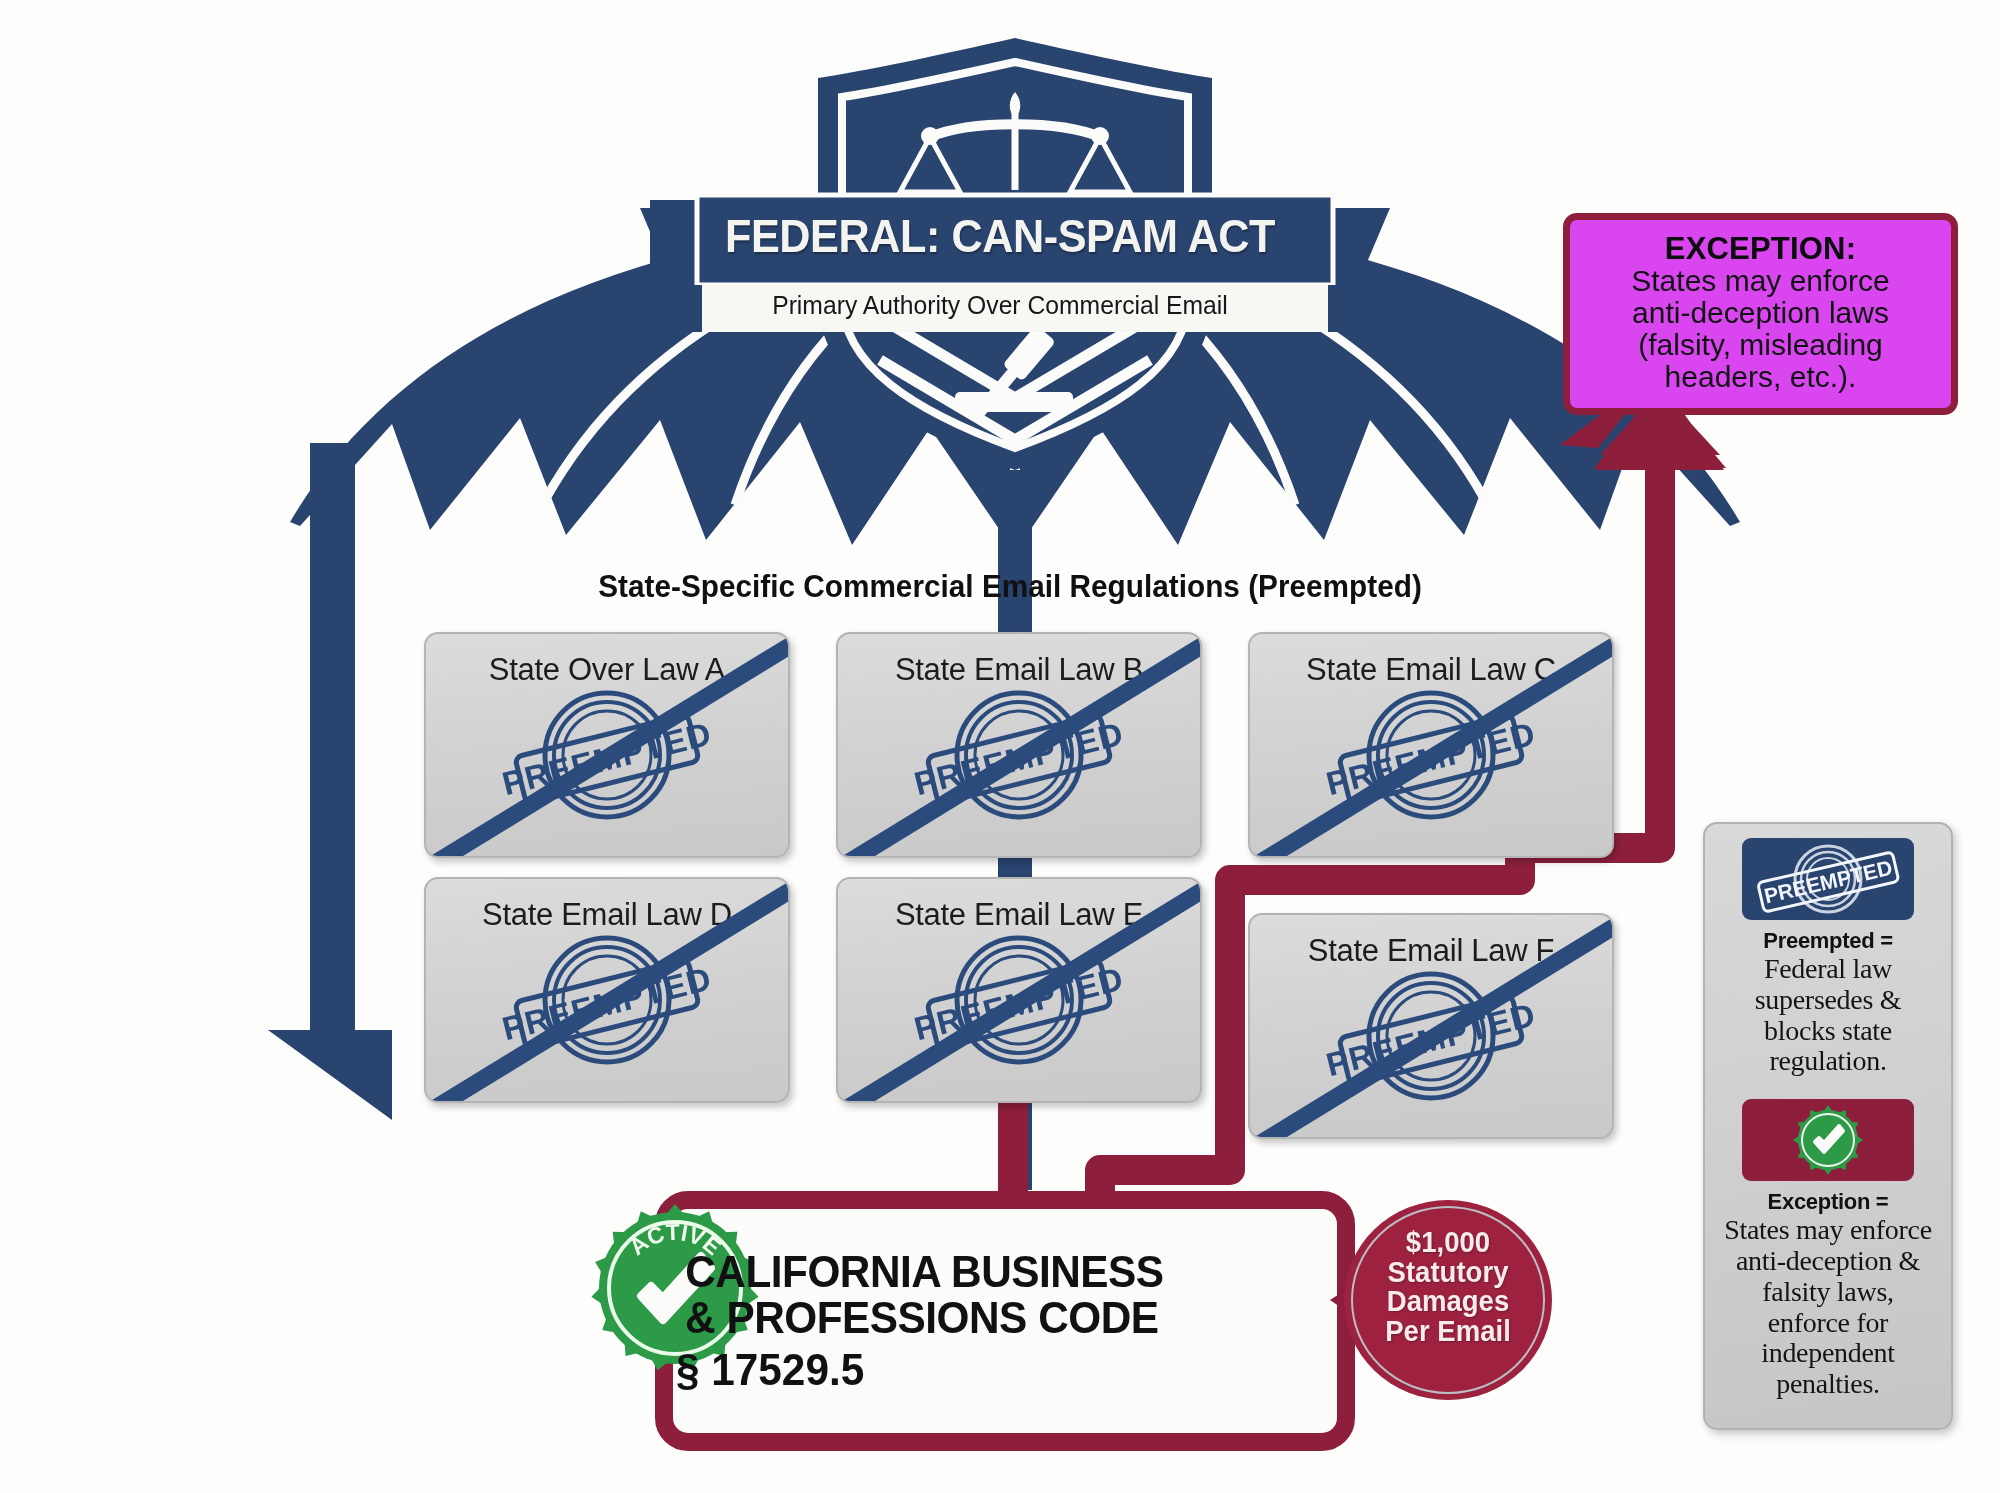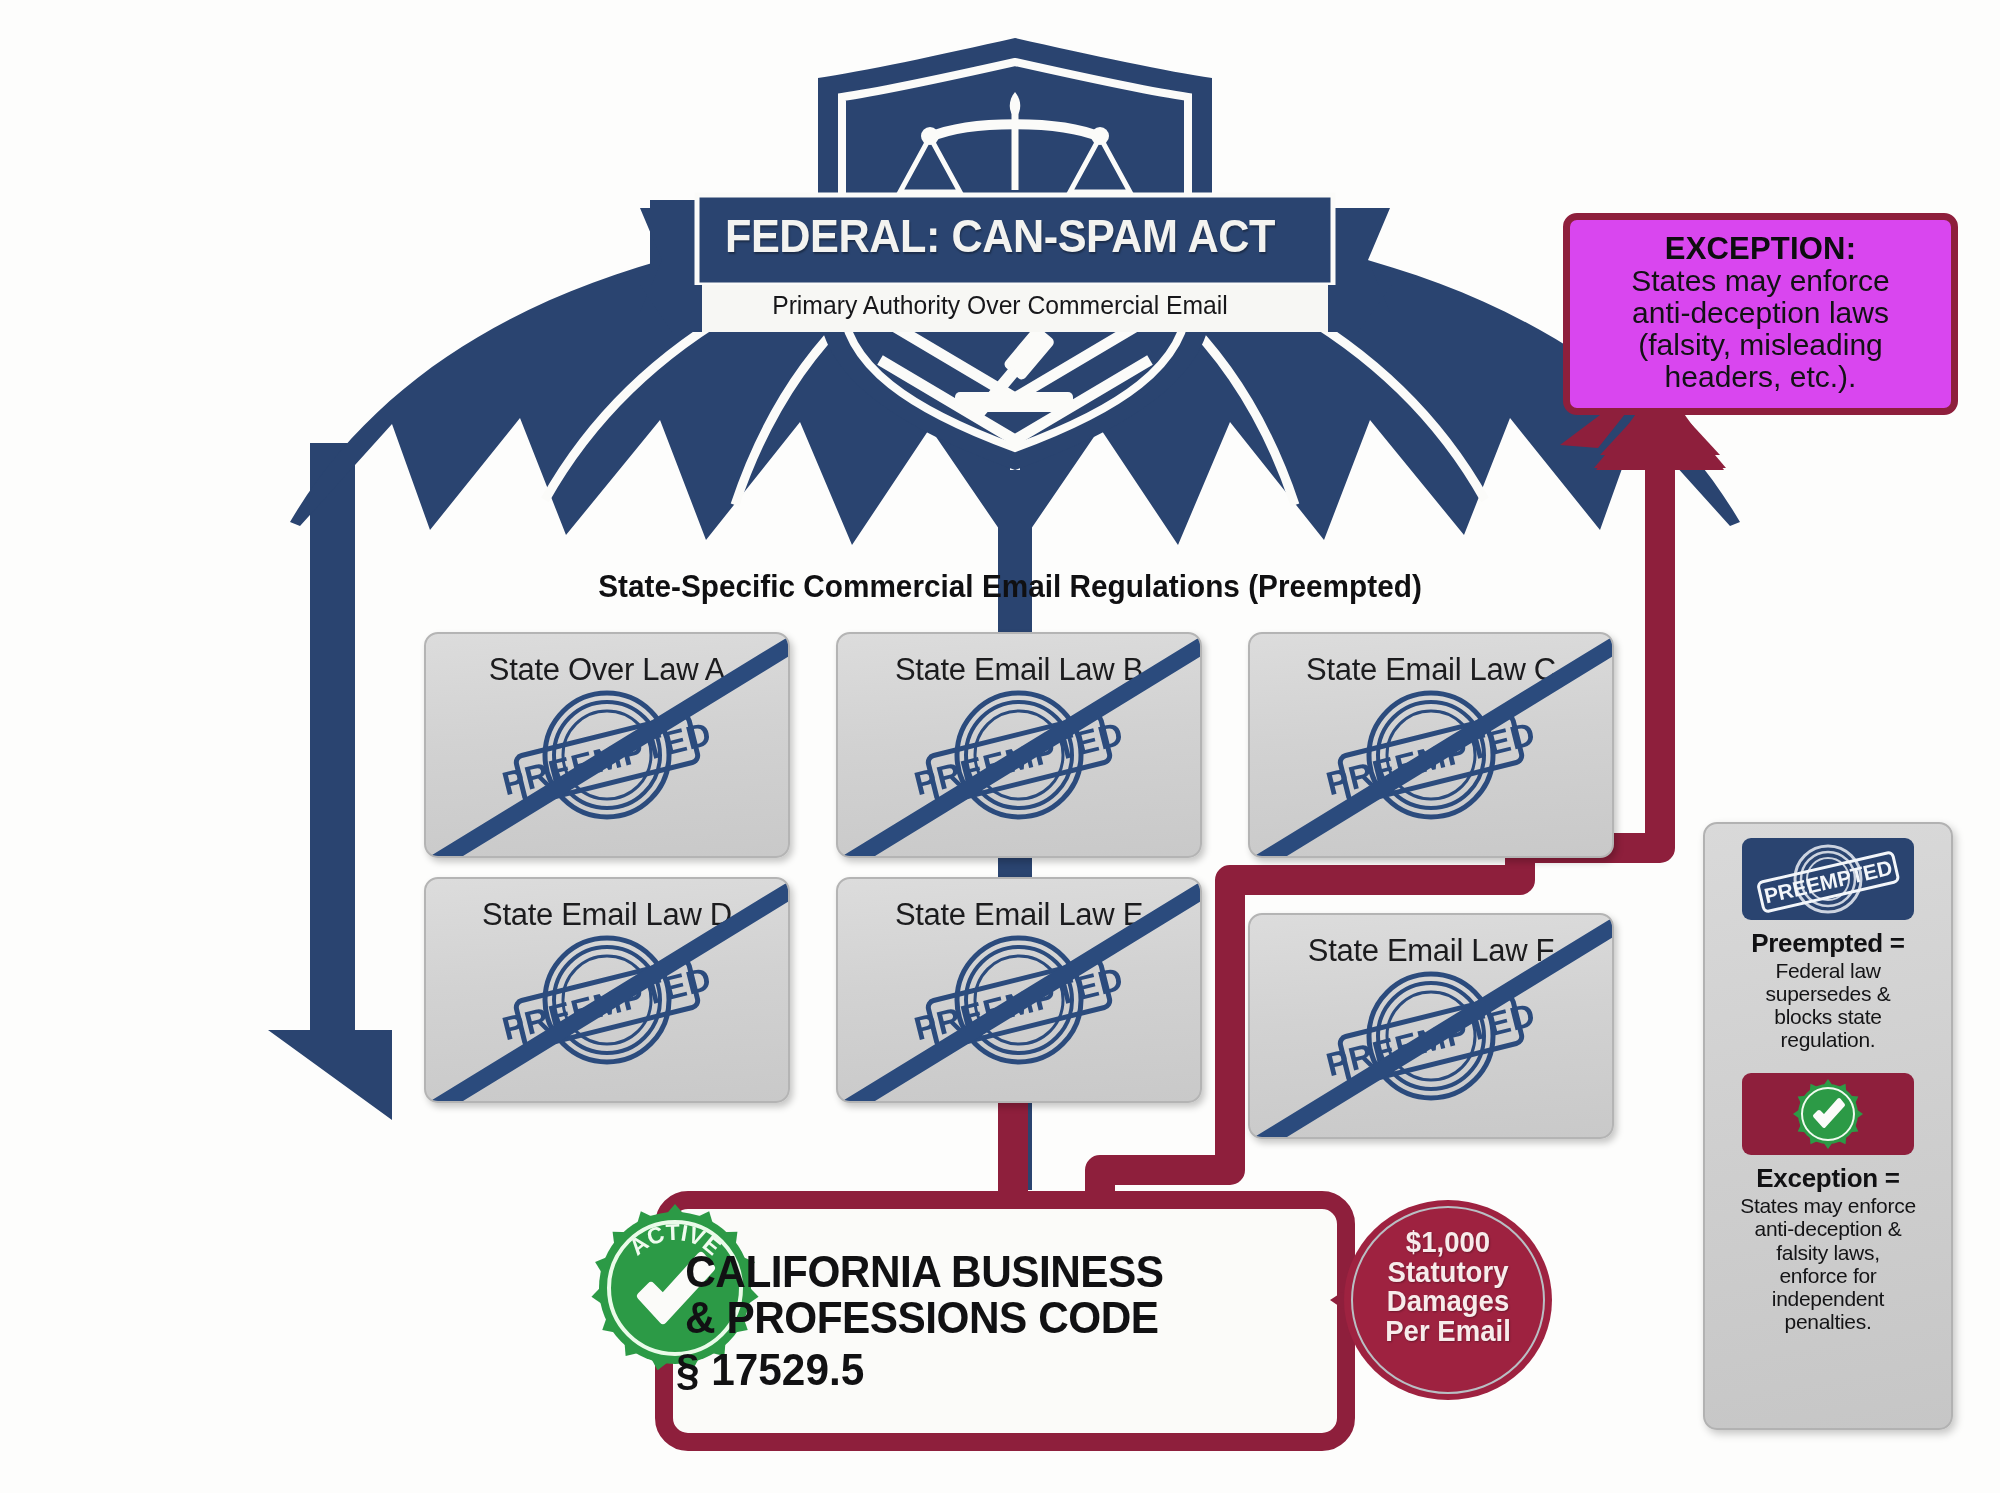--- a/index.html
+++ b/index.html
@@ -222,31 +222,31 @@
     width: 172px;
     height: 82px;
     margin: 0 auto;
     background: #8e1f3c;
     border-radius: 9px;
     position: relative;
     overflow: hidden;
   }
   .legend-term {
     margin-top: 8px;
-    font-size: 26px;
+    font-size: 22px;
     font-weight: bold;
     color: #111113;
     font-family: "Liberation Sans", sans-serif;
     letter-spacing: -0.3px;
   }
   .legend-desc {
-    font-size: 21px;
+    font-size: 28px;
     color: #141416;
     line-height: 1.1;
-    font-family: Liberation Sans, sans-serif;
+    font-family: Liberation Serif, serif;
     letter-spacing: -0.3px;
   }
   .legend-gap { height: 22px; }
 </style>
 </head>
 <body>
 
 <div id="stage">
 
   <svg class="layer-svg" viewBox="0 0 2000 1493">

